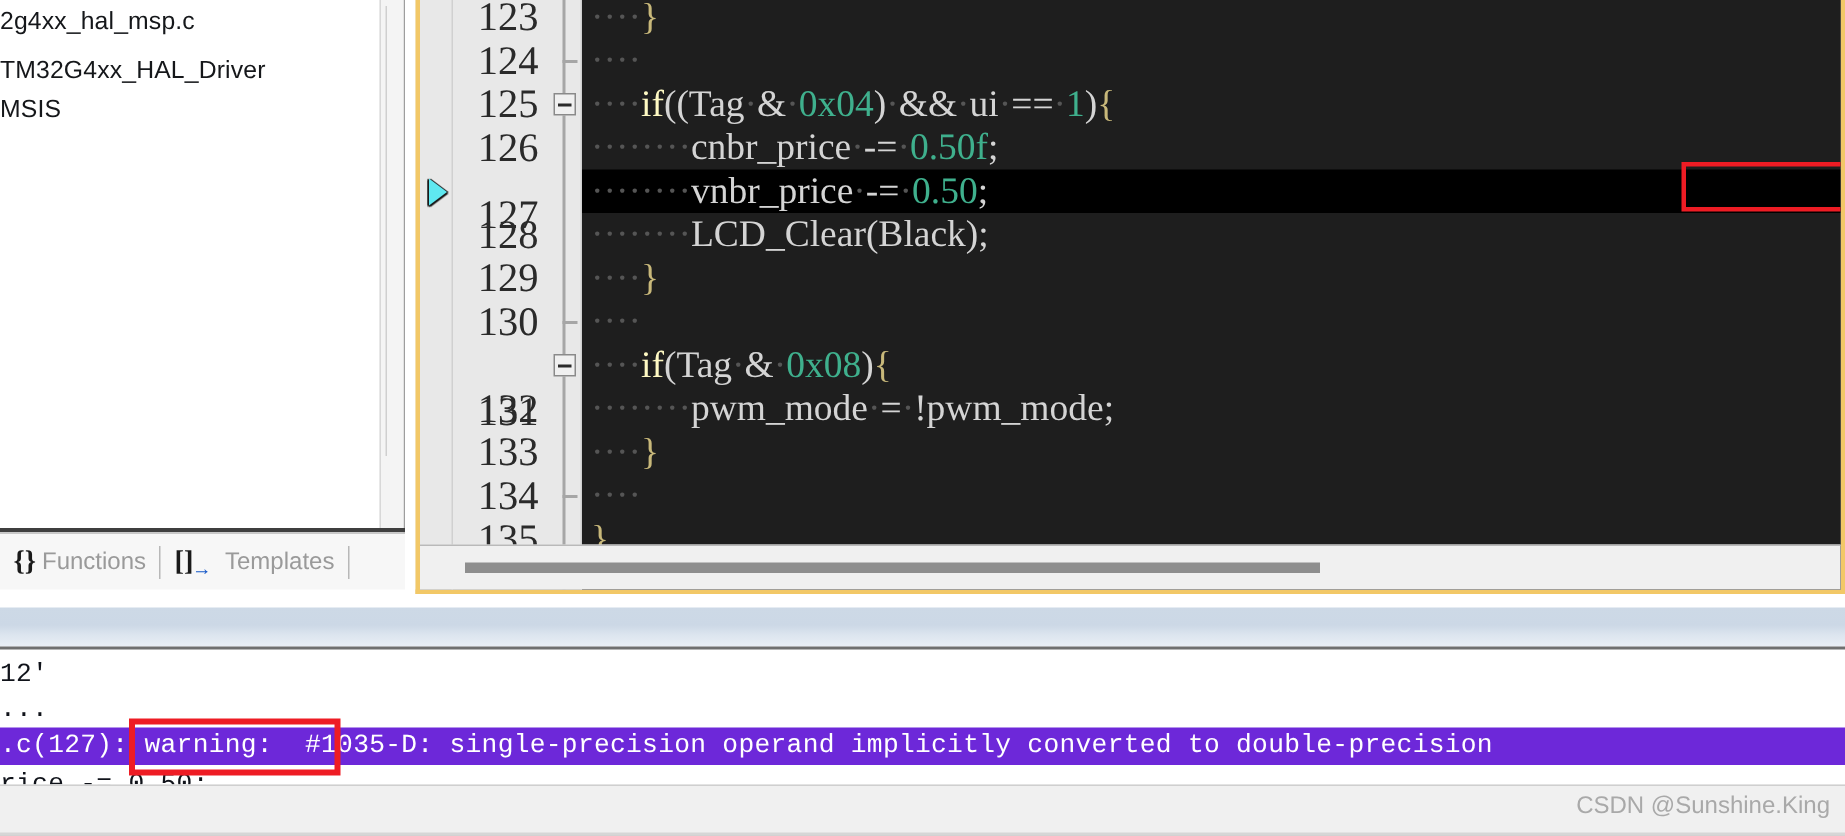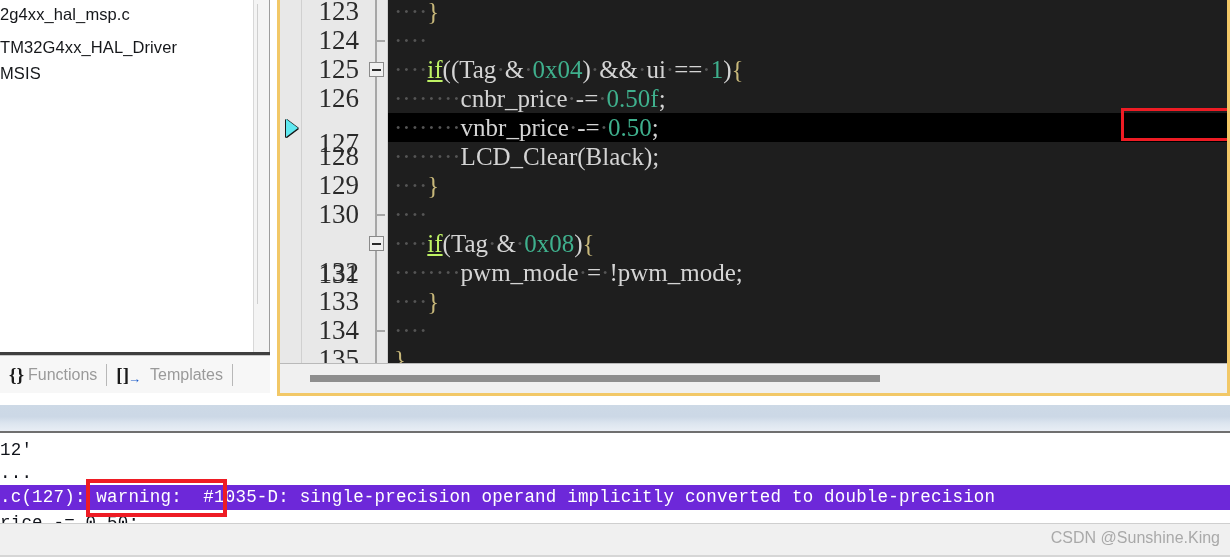--- a/index.html
+++ b/index.html
@@ -116,21 +116,21 @@
   #code-area{
     flex:1 1 auto; position:relative; background:#1e1e1e; overflow:hidden;
   }
   .code-line{
     position:absolute; left:0; right:0; height:29px;
     white-space:pre; font-family:"Liberation Serif", serif;
     font-size:25px; line-height:29px; letter-spacing:0px;
     padding-left:6px; color:#d4d4d4;
   }
   .code-line.current{ background:#000000; }
-  .tok-kw    { color:#bef264;text-decoration:underline; }
+  .tok-kw    { color:#fef9c3; }
   .tok-num   { color:#3fb08d; }
   .tok-plain { color:#d4d4d4; }
   .tok-brace { color:#c8b87a; }
   .ws{ color:#555555; }
 
   
   #editor-hscroll{
     position:absolute; left:0; bottom:0; width:100%; height:30px;
     background:#f0f0f0; border-top:1px solid #b9b9b9;
   }

